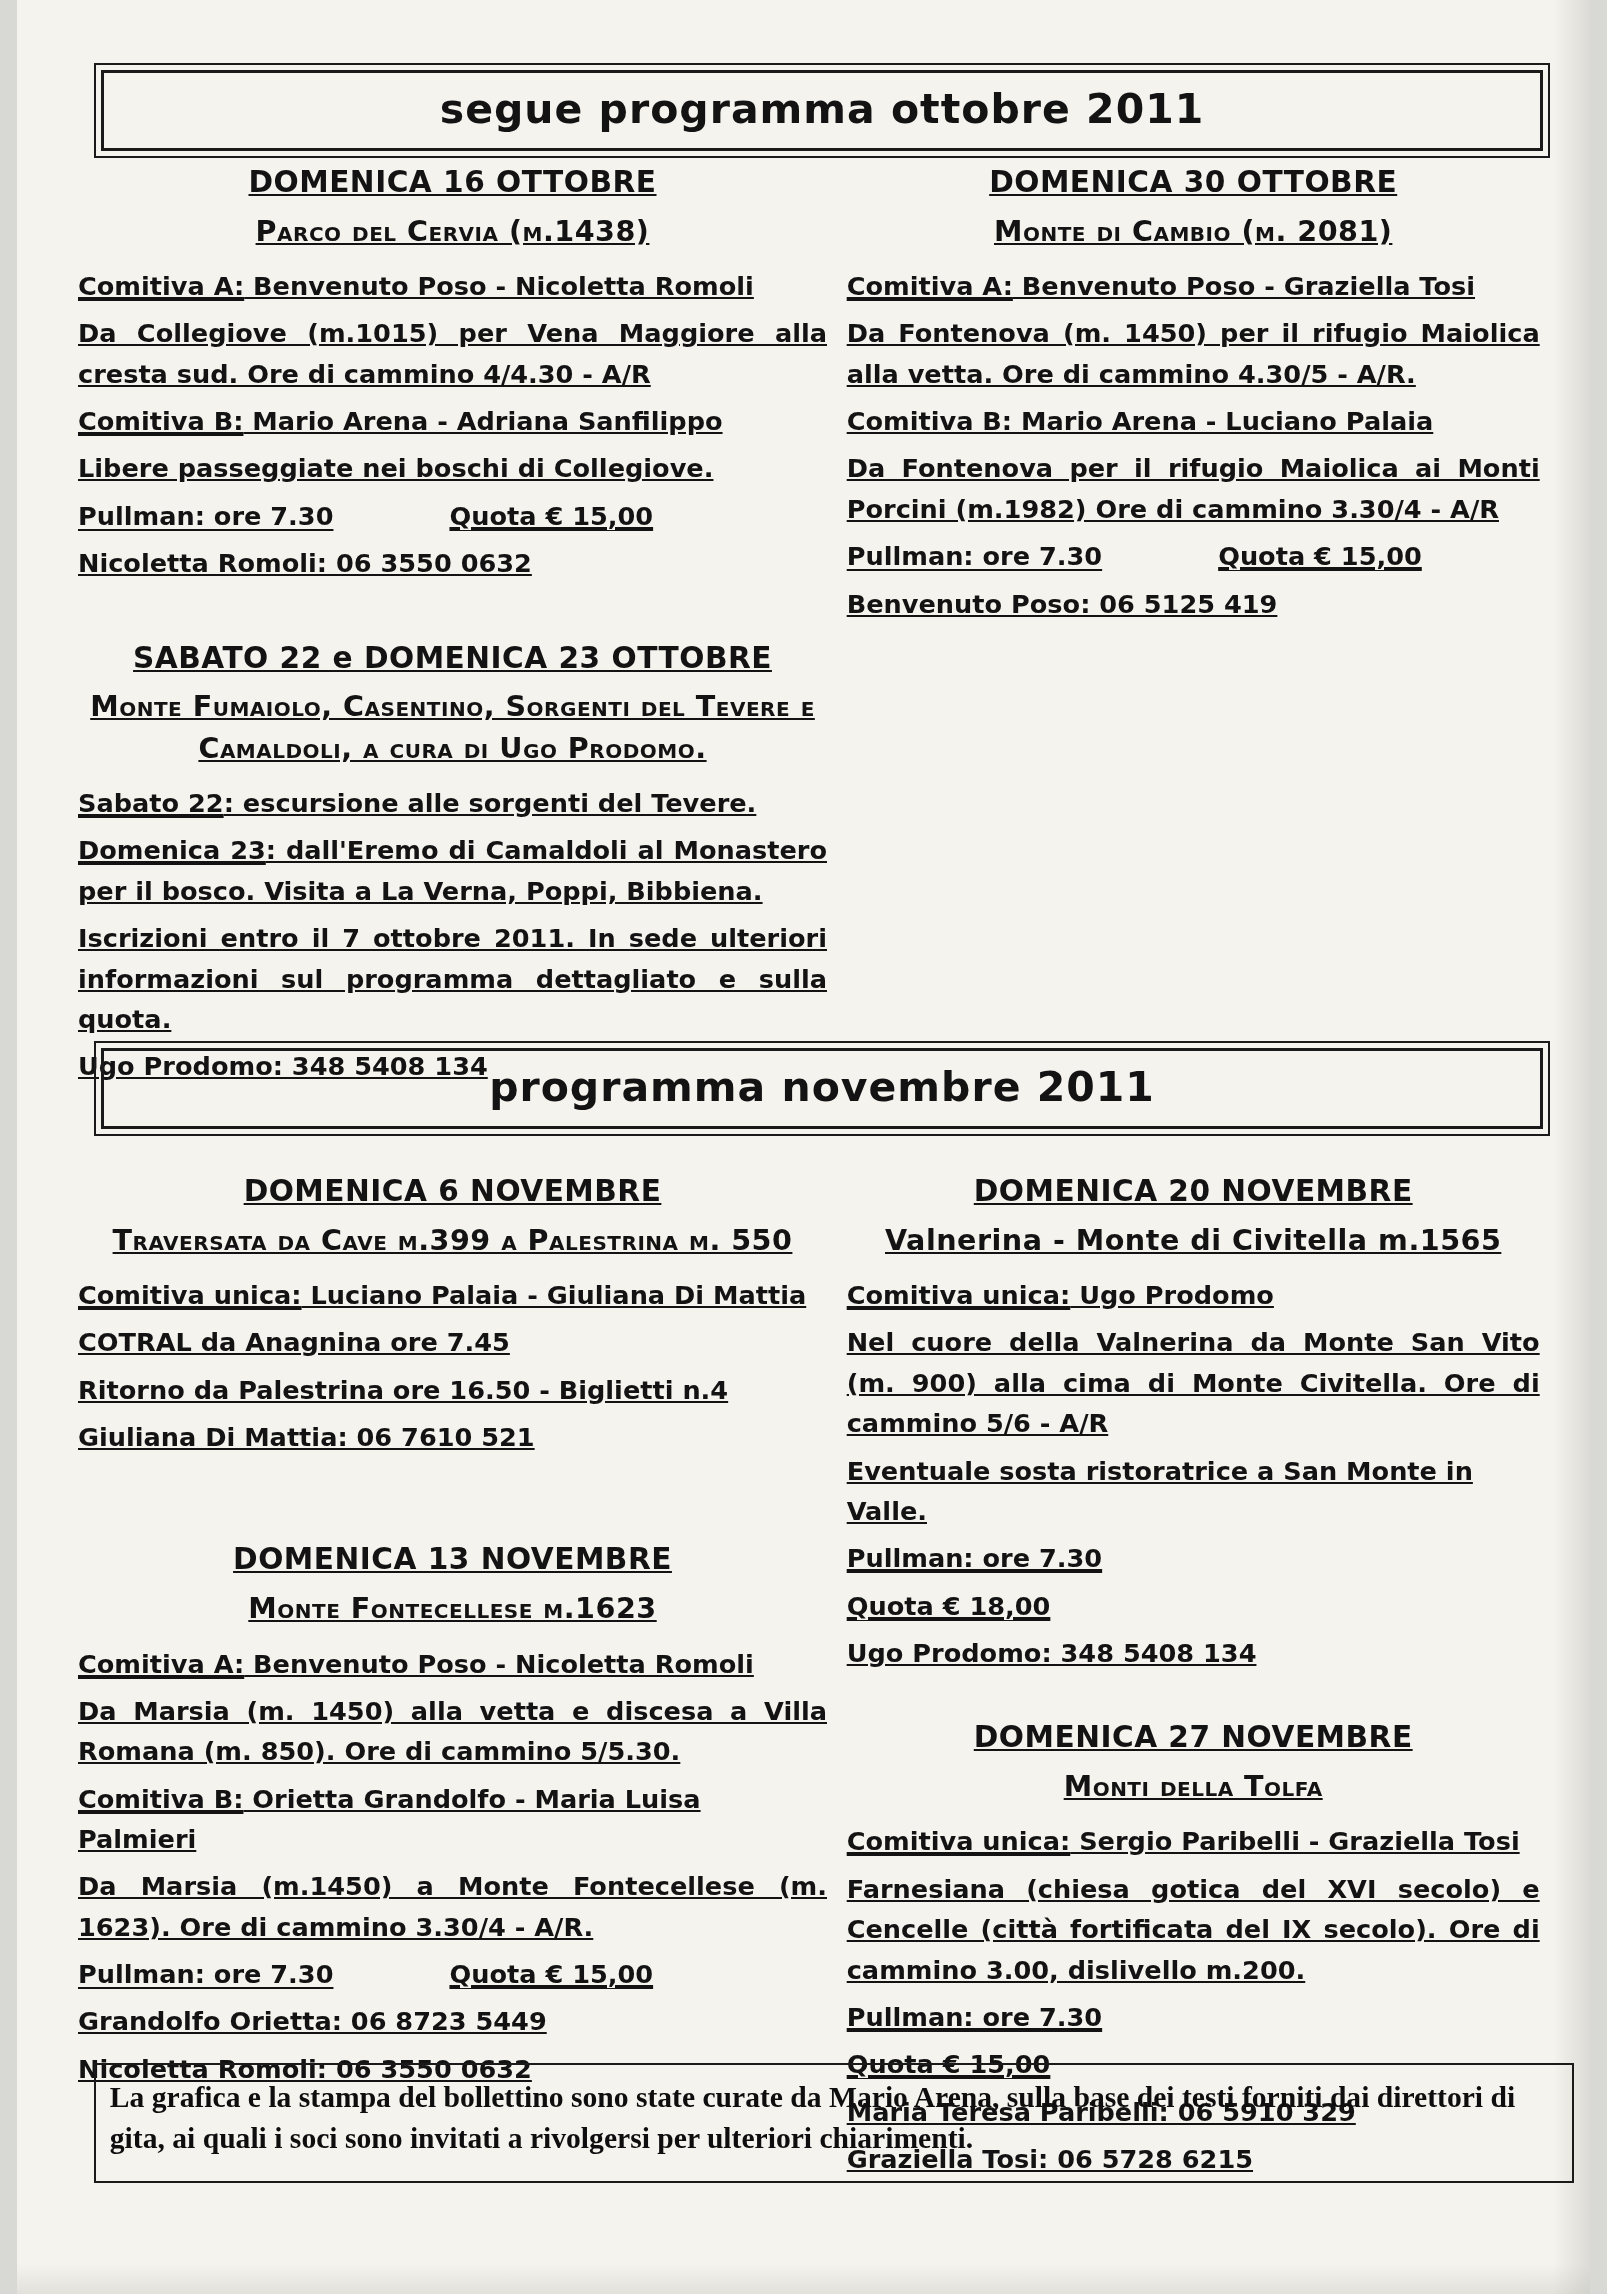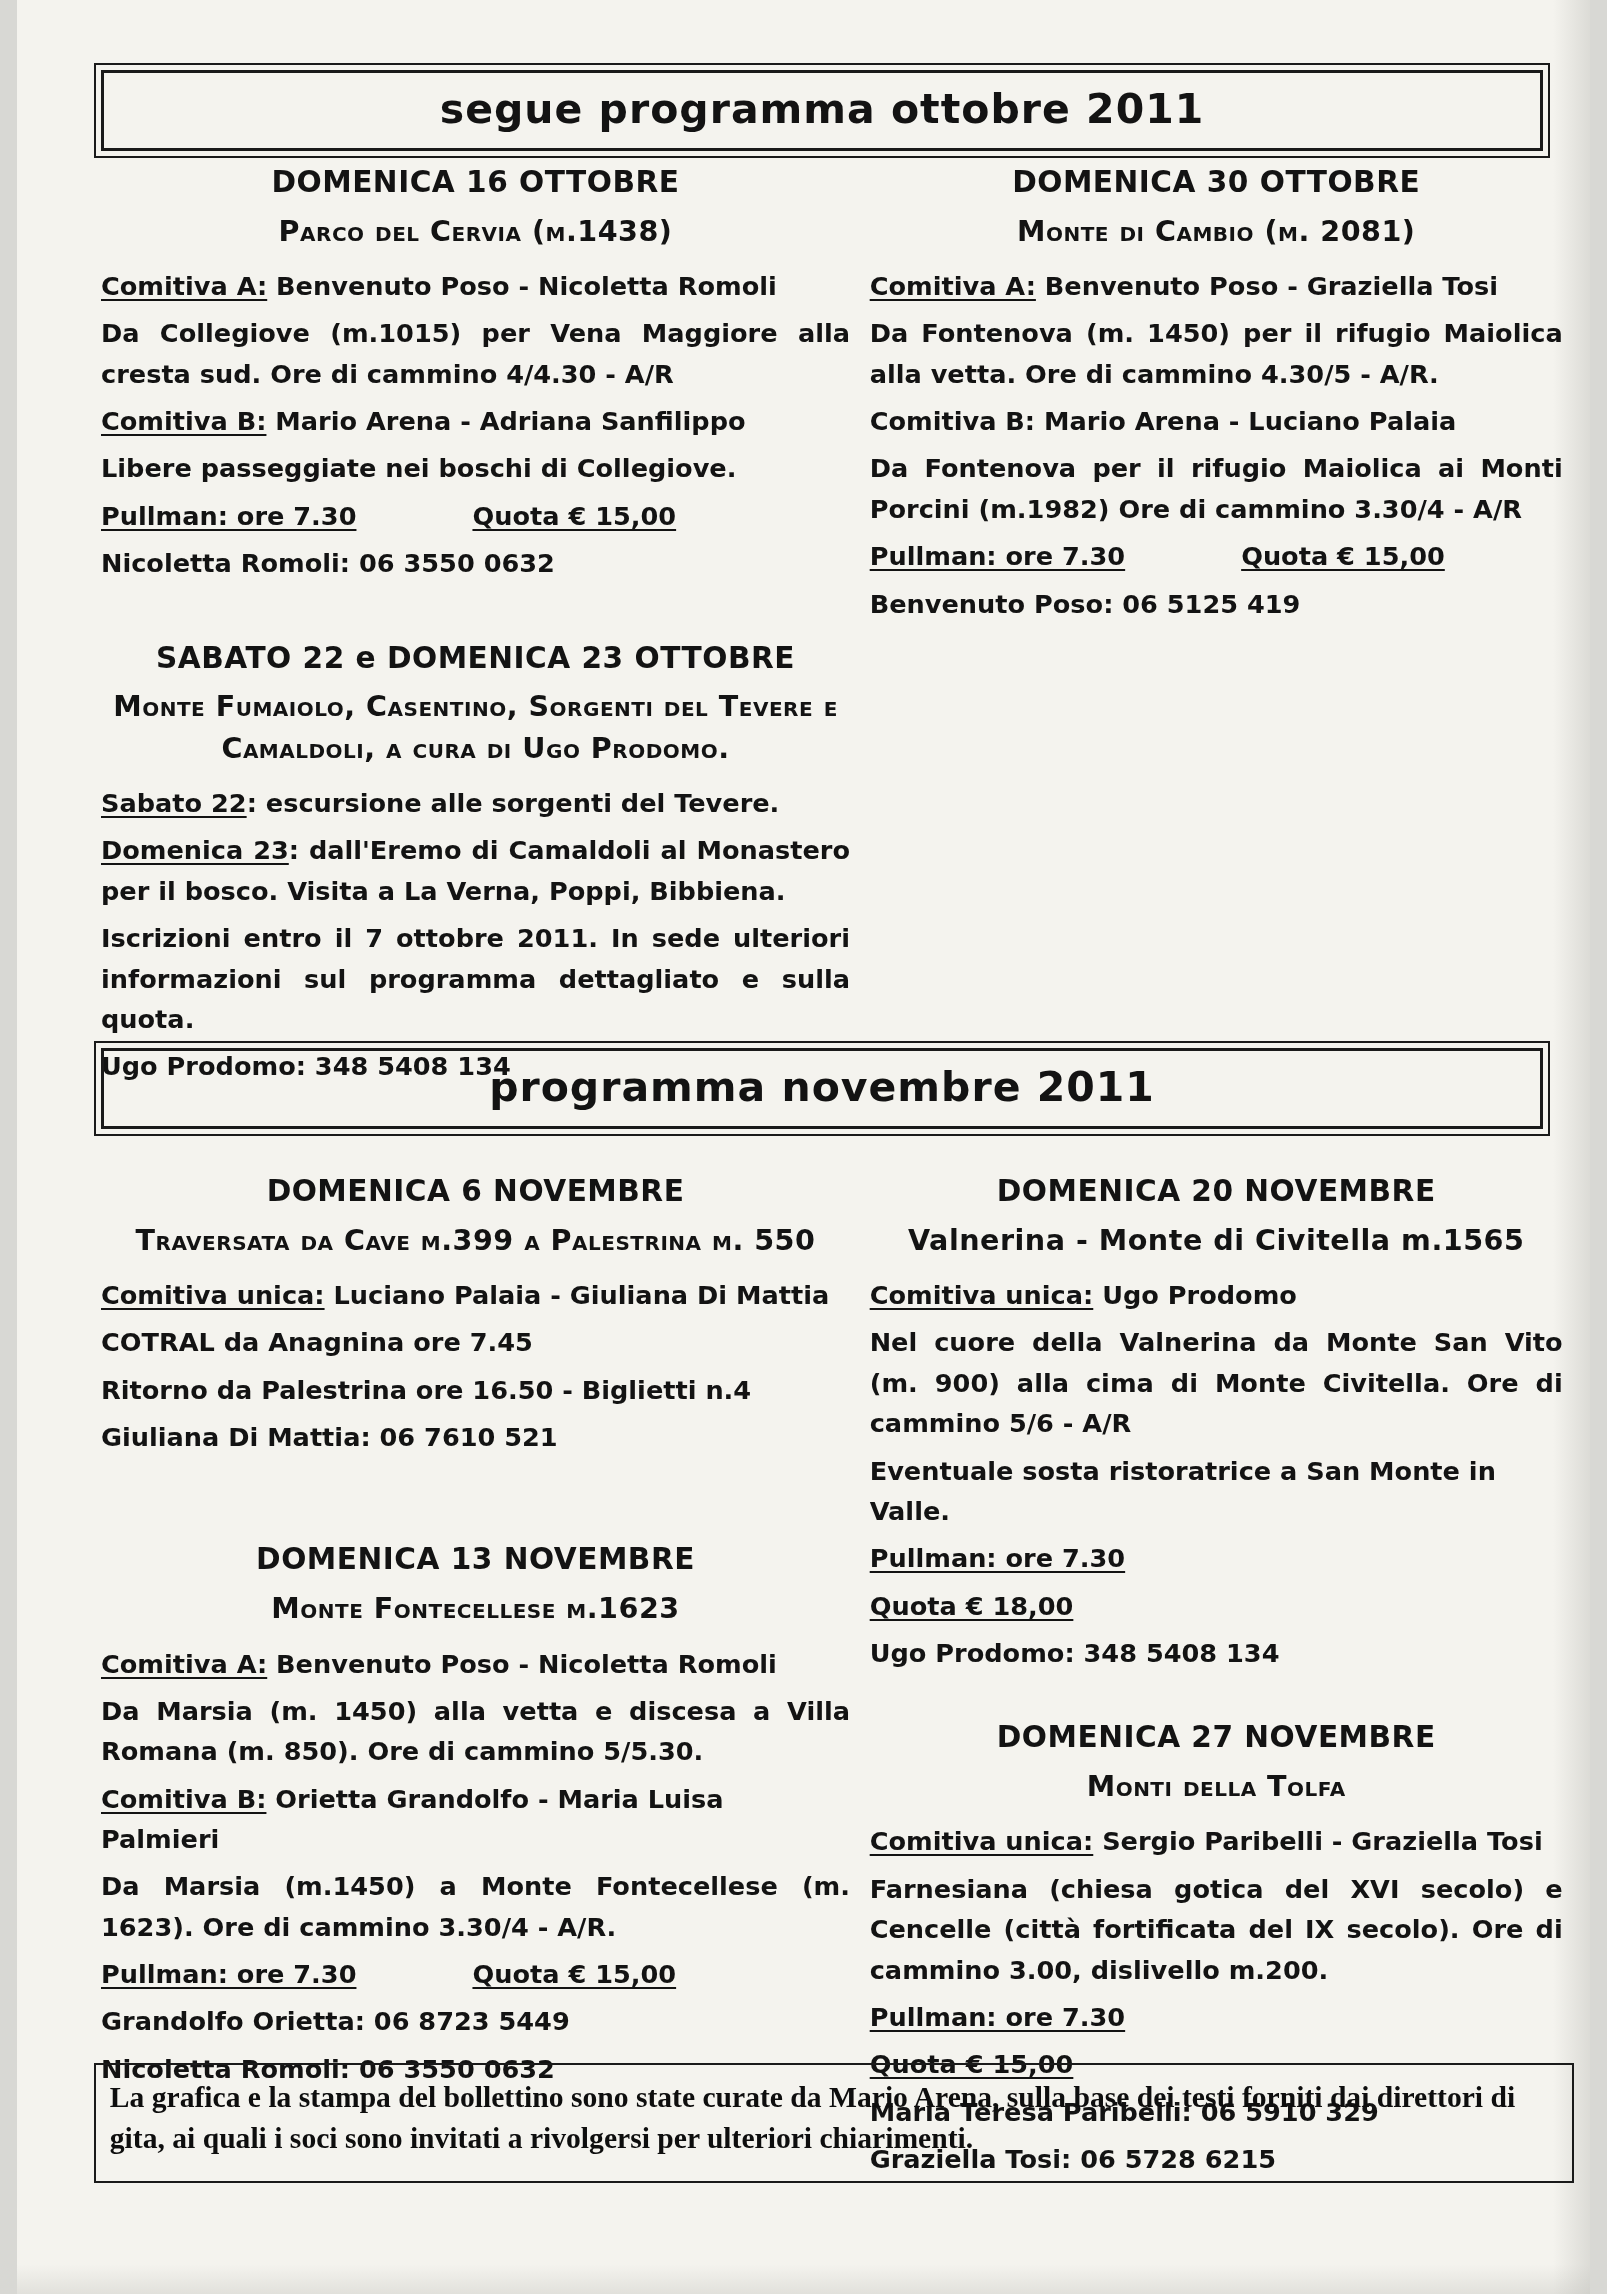--- a/index.html
+++ b/index.html
@@ -27,22 +27,22 @@
     text-align:center;
     font-size:41px; font-weight:bold;
     padding:11.8px 0 15.8px 0;
     letter-spacing:1px;
   }
   #banner-october { top:63px; }
   #banner-november { top:1041px; }
 
   
   .cols {
-    position:absolute; left:84px; width:1462px;
-    display:grid; grid-template-columns:749px 693px; column-gap:19.7px;
+    position:absolute; left:61px; width:1462px;
+    display:grid; grid-template-columns:749px 693px; column-gap:19.7px;text-decoration:underline;
   }
   #cols-october { top:165px; }
   #cols-november { top:1174px; }
 
   .event-title {
     font-size:29.6px; font-weight:bold; text-align:center;
     margin:0 0 11.8px 0; letter-spacing:0.5px;
   }
   .event-subtitle {
     font-size:28.6px; font-weight:bold; text-align:center;

